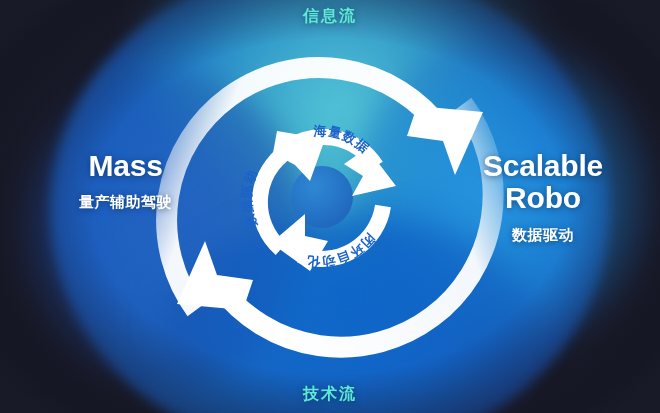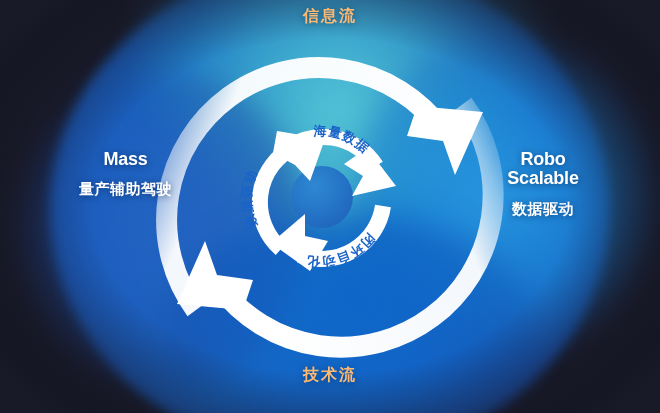--- a/index.html
+++ b/index.html
@@ -106,49 +106,49 @@
   }
 
   
   .side-block {
     position: absolute;
     text-align: center;
     color: #ffffff;
     text-shadow: 0 1px 6px rgba(8,30,70,0.55);
   }
   .side-block .en {
-    font-size: 18px;
+    font-size: 30px;
     font-weight: bold;
     line-height: 1.08;
     letter-spacing: -0.2px;
     white-space: nowrap;
   }
   .side-block .cn {
     font-size: 15px;
     font-weight: bold;
     margin-top: 11px;
     letter-spacing: 0.5px;
     white-space: nowrap;
   }
   #block-left  { left: 18px;  top: 150px; width: 215px; }
   #block-right { right: 12px; top: 150px; width: 210px; }
 
   .flow-label {
     position: absolute;
     width: 660px;
     left: 0;
     text-align: center;
-    color: #fdba74;
+    color: #5eead4;
     font-size: 16px;
     font-weight: bold;
     letter-spacing: 2px;
     text-shadow: 0 1px 6px rgba(8,40,80,0.5);
   }
   #label-top    { top: 6px; }
-  #label-bottom { top: 365px; }
+  #label-bottom { top: 384px; }
 </style>
 </head>
 <body>
 
 <div id="stage">
 
   <div class="bg-base"></div>
   <div class="glow glow-main"></div>
   <div class="glow glow-teal"></div>
   <div class="glow glow-right"></div>
@@ -232,19 +232,19 @@
 
   <div class="side-block" id="block-left">
     <div class="en">
       <div>Mass</div>
     </div>
     <div class="cn">量产辅助驾驶</div>
   </div>
 
   <div class="side-block" id="block-right">
     <div class="en">
+      <div>Scalable</div>
       <div>Robo</div>
-      <div>Scalable</div>
     </div>
     <div class="cn">数据驱动</div>
   </div>
 
 </div>
 
 </body></html>

